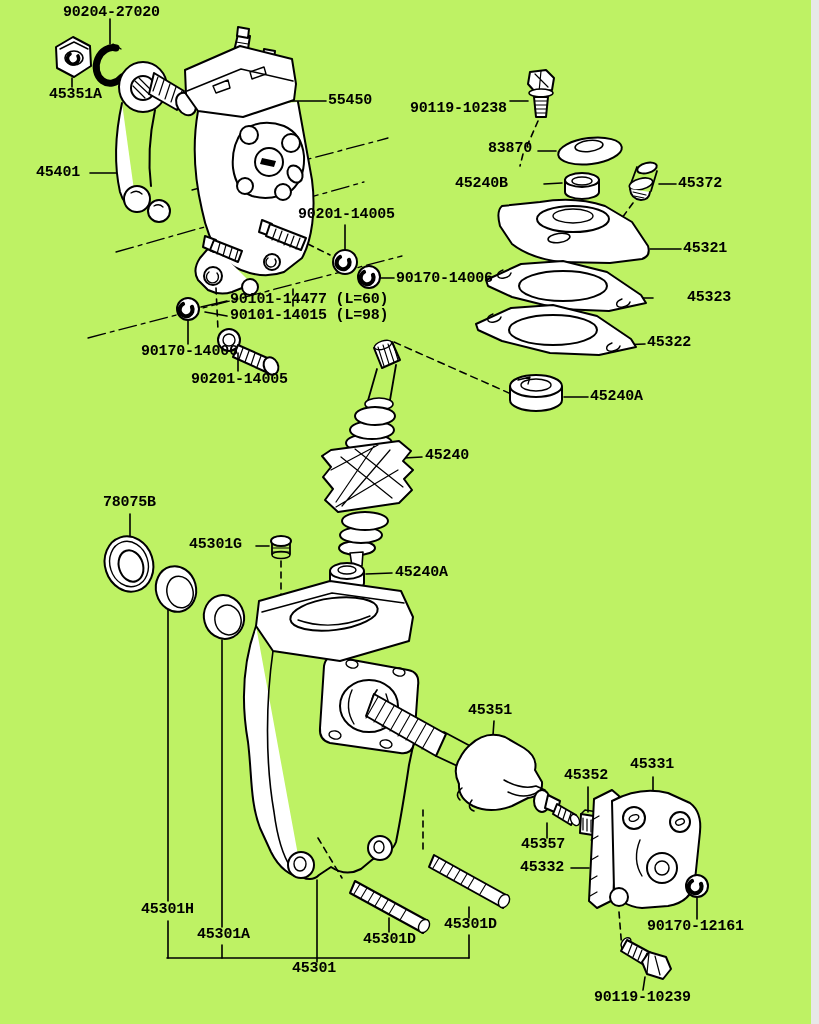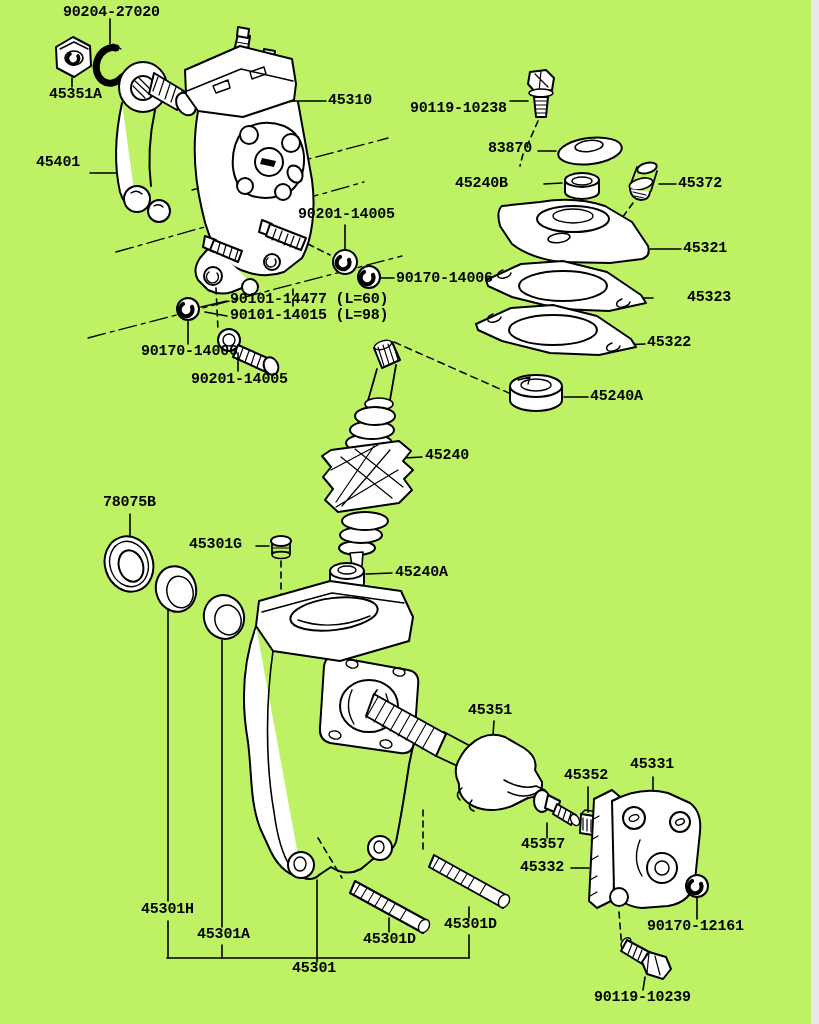--- a/index.html
+++ b/index.html
@@ -347,22 +347,22 @@
     <path d="M 434,855 L 508,896 L 503,908 L 429,867 Z" fill="#fff"></path>
     <ellipse cx="504" cy="901" rx="5" ry="7" transform="rotate(30 504 901)" fill="#fff" stroke-width="1.4"></ellipse>
     <path d="M 439,858 l -6,10 M 446,862 l -6,10 M 453,866 l -6,10 M 460,870 l -6,10 M 467,874 l -6,10 M 474,878 l -6,10 M 486,884 l -6,10" stroke-width="1.1"></path>
     <path d="M 469,907 L 469,918 M 469,935 L 469,958" stroke-width="1.6"></path>
   </g>
 </svg>
 
 <div>
   <div class="lbl" style="left: 63px; top: 6px;">90204-27020</div>
   <div class="lbl" style="left: 49px; top: 88px;">45351A</div>
-  <div class="lbl" style="left: 36px; top: 156px;">45401</div>
-  <div class="lbl" style="left: 328px; top: 94px;">45310</div>
+  <div class="lbl" style="left: 36px; top: 166px;">45401</div>
+  <div class="lbl" style="left: 328px; top: 94px;">55450</div>
   <div class="lbl" style="left: 410px; top: 102px;">90119-10238</div>
   <div class="lbl" style="left: 488px; top: 142px;">83870</div>
   <div class="lbl" style="left: 455px; top: 177px;">45240B</div>
   <div class="lbl" style="left: 678px; top: 177px;">45372</div>
   <div class="lbl" style="left: 683px; top: 242px;">45321</div>
   <div class="lbl" style="left: 298px; top: 208px;">90201-14005</div>
   <div class="lbl" style="left: 396px; top: 272px;">90170-14006</div>
   <div class="lbl" style="left: 655px; top: 291px; margin-left: 32px;">45323</div>
   <div class="lbl" style="left: 230px; top: 293px;">90101-14477 (L=60)</div>
   <div class="lbl" style="left: 230px; top: 309px;">90101-14015 (L=98)</div>

